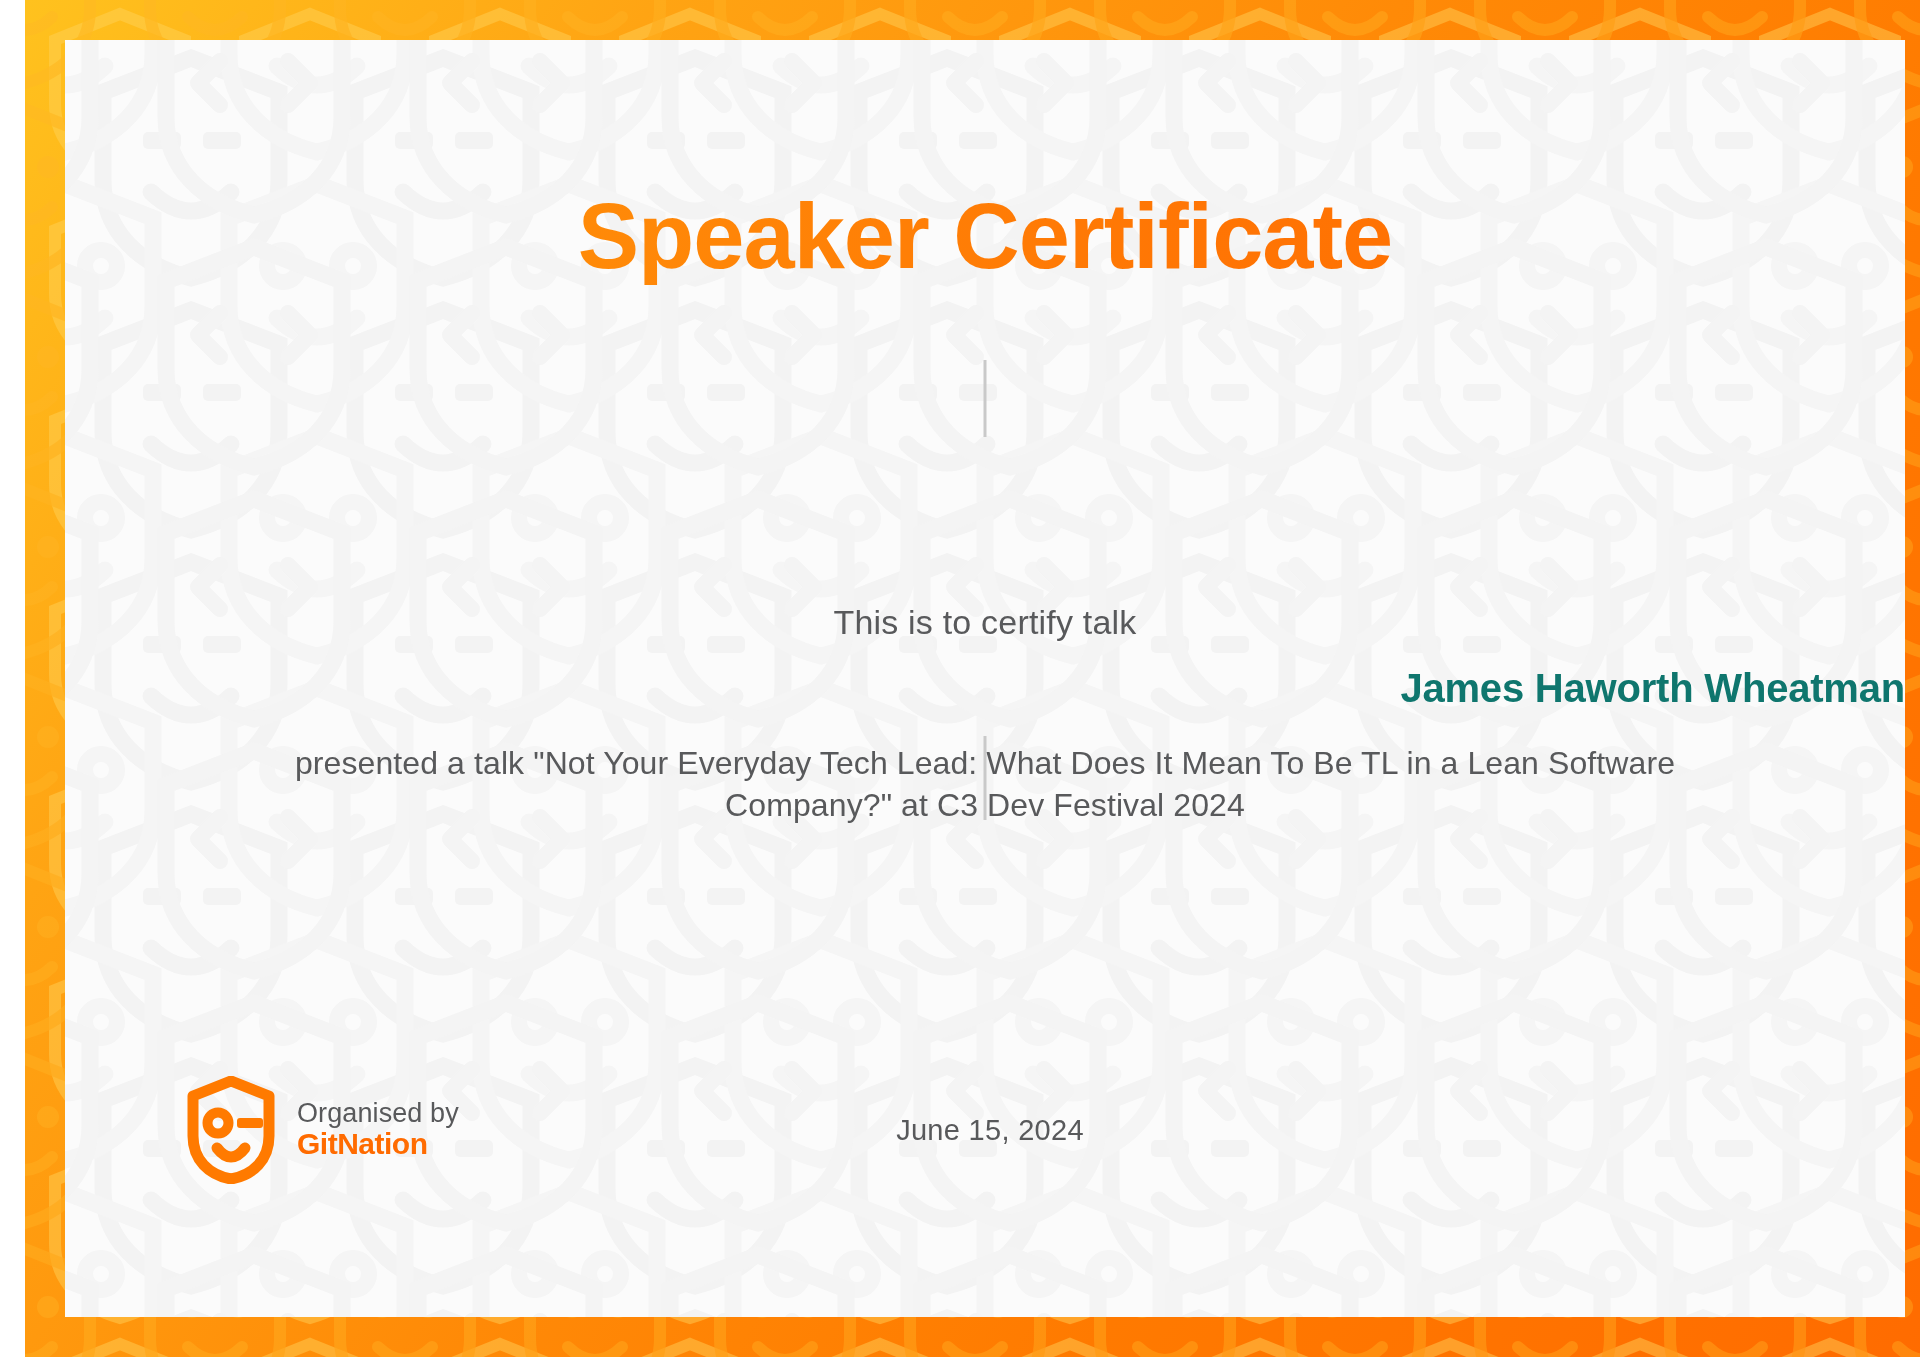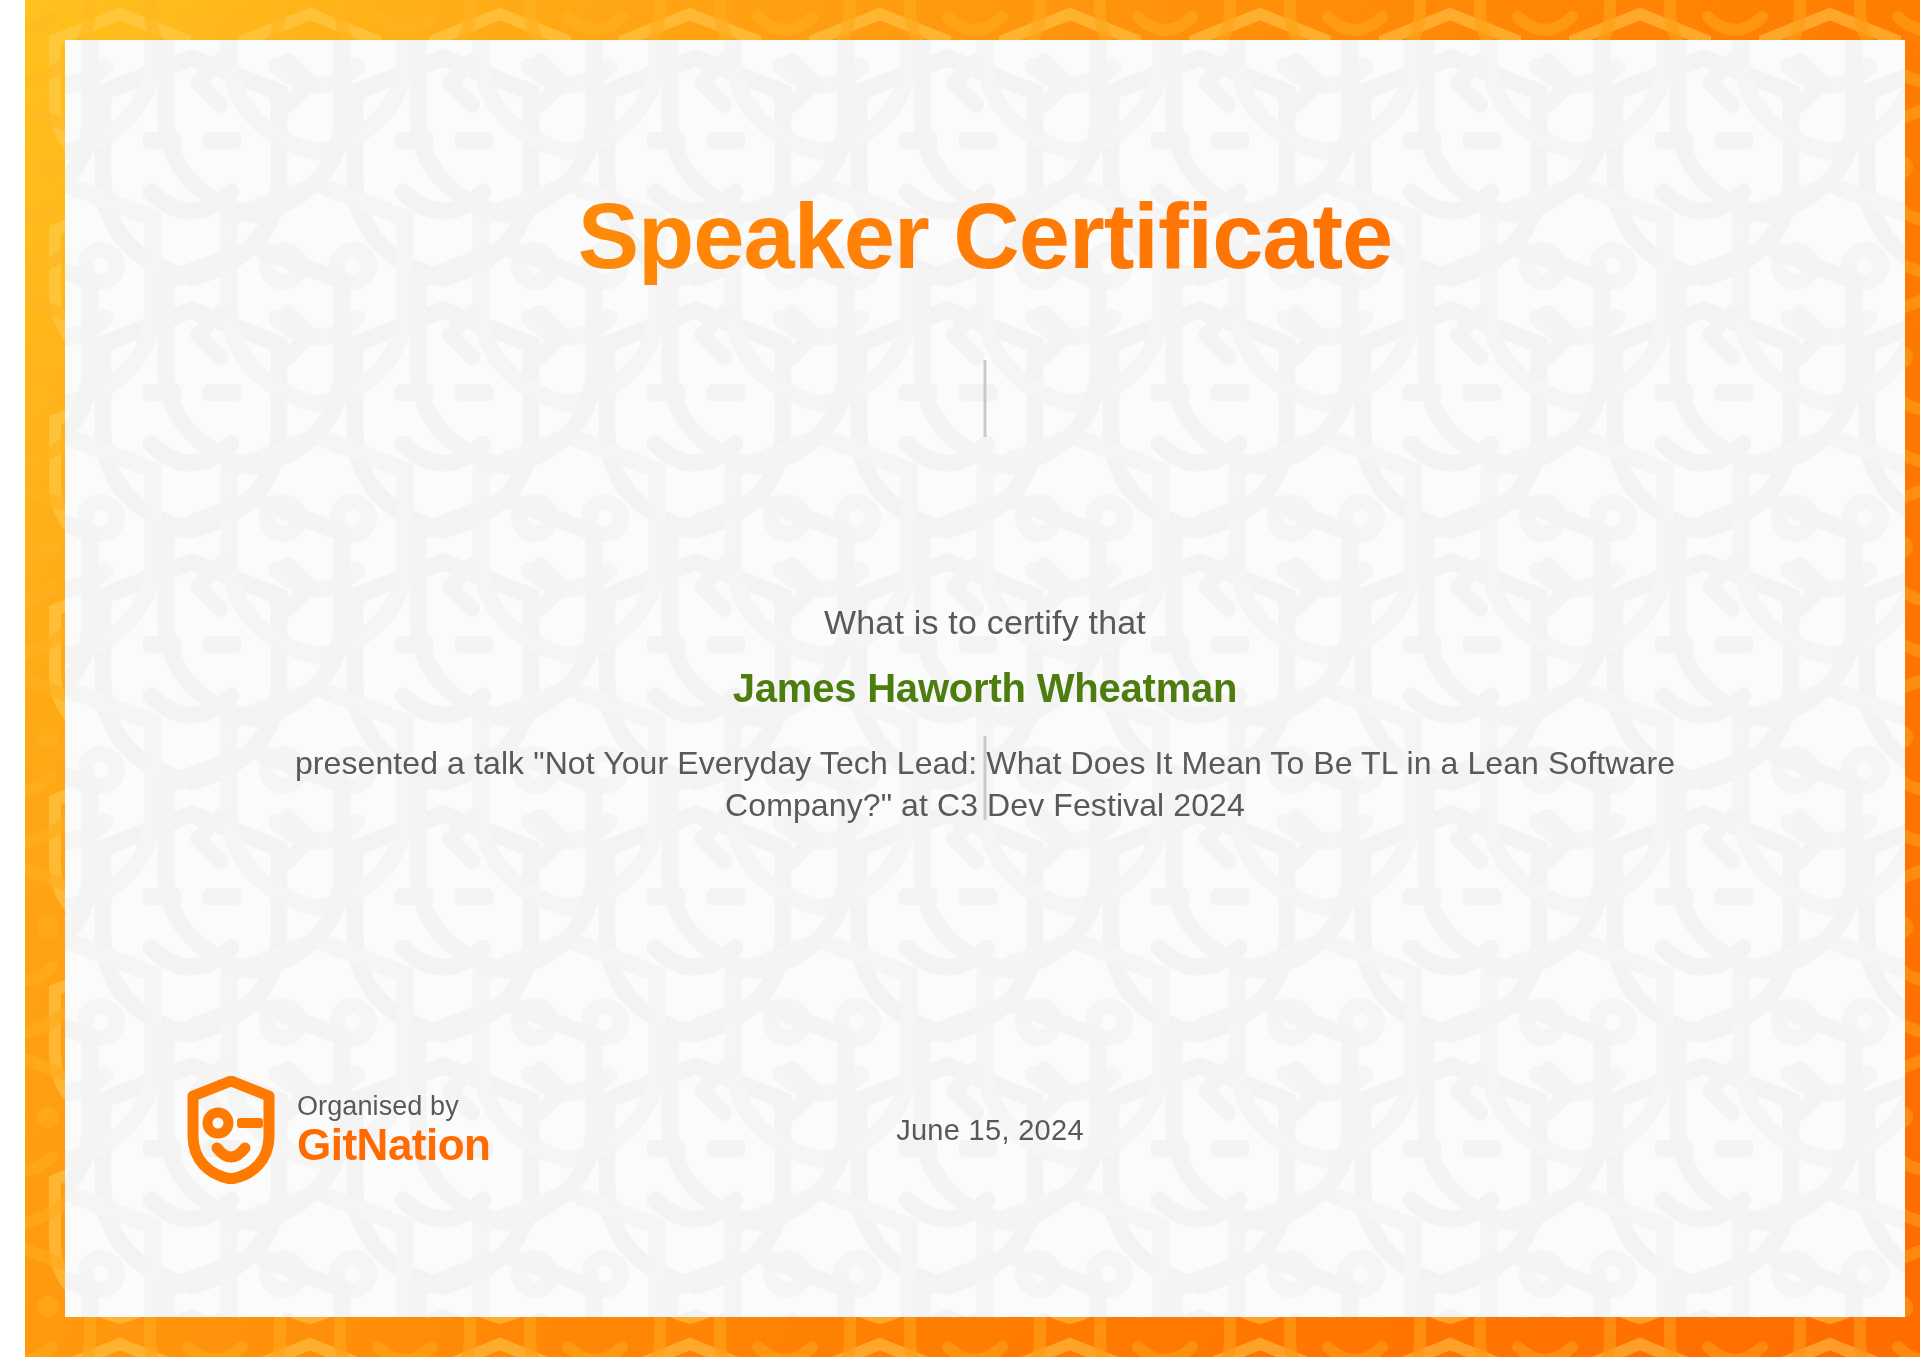--- a/index.html
+++ b/index.html
@@ -96,24 +96,24 @@
     text-align: center;
     font-size: 34px;
     font-weight: 400;
     color: #58595B;
     letter-spacing: 0.2px;
   }
   .recipient-name {
     position: absolute;
     top: 626px;
     left: 0; right: 0;
-    text-align: center;
+    text-align: right;
     font-size: 40px;
     font-weight: 700;
-    color: #4d7c0f;
+    color: #0f766e;
     letter-spacing: -0.2px;
   }
   .talk-line {
     position: absolute;
     top: 703px;
     left: 190px;
     right: 190px;
     text-align: center;
     font-size: 32px;
     font-weight: 400;
@@ -176,21 +176,21 @@
     justify-content: center;
     line-height: 1.08;
   }
   .gn-organised {
     font-size: 27px;
     color: #58595B;
     font-weight: 400;
     letter-spacing: 0.1px;
   }
   .gn-name {
-    font-size: 44px;
+    font-size: 30px;
     color: #FF6B00;
     font-weight: 700;
     letter-spacing: -0.5px;
   }
 </style>
 </head>
 <body>
 
 <div class="certificate">
 
@@ -242,21 +242,21 @@
       <rect width="1840" height="1277" fill="url(#cardPatB)"></rect>
       <rect width="1840" height="1277" fill="url(#cardPatC)"></rect>
     </svg>
 
     <div class="card-inner">
 
       <h1 class="title">Speaker Certificate</h1>
 
       <div class="divider top"></div>
 
-      <div class="certify-line">What is to certify that</div>
+      <div class="certify-line">This is to certify talk</div>
 
       <div class="recipient-name">James Haworth Wheatman</div>
 
       <div class="talk-line">presented a talk "Not Your Everyday Tech Lead: What Does It Mean To Be TL in a Lean Software Company?" at C3 Dev Festival 2024</div>
 
       <div class="divider bottom"></div>
 
       <div class="footer">
 
 

